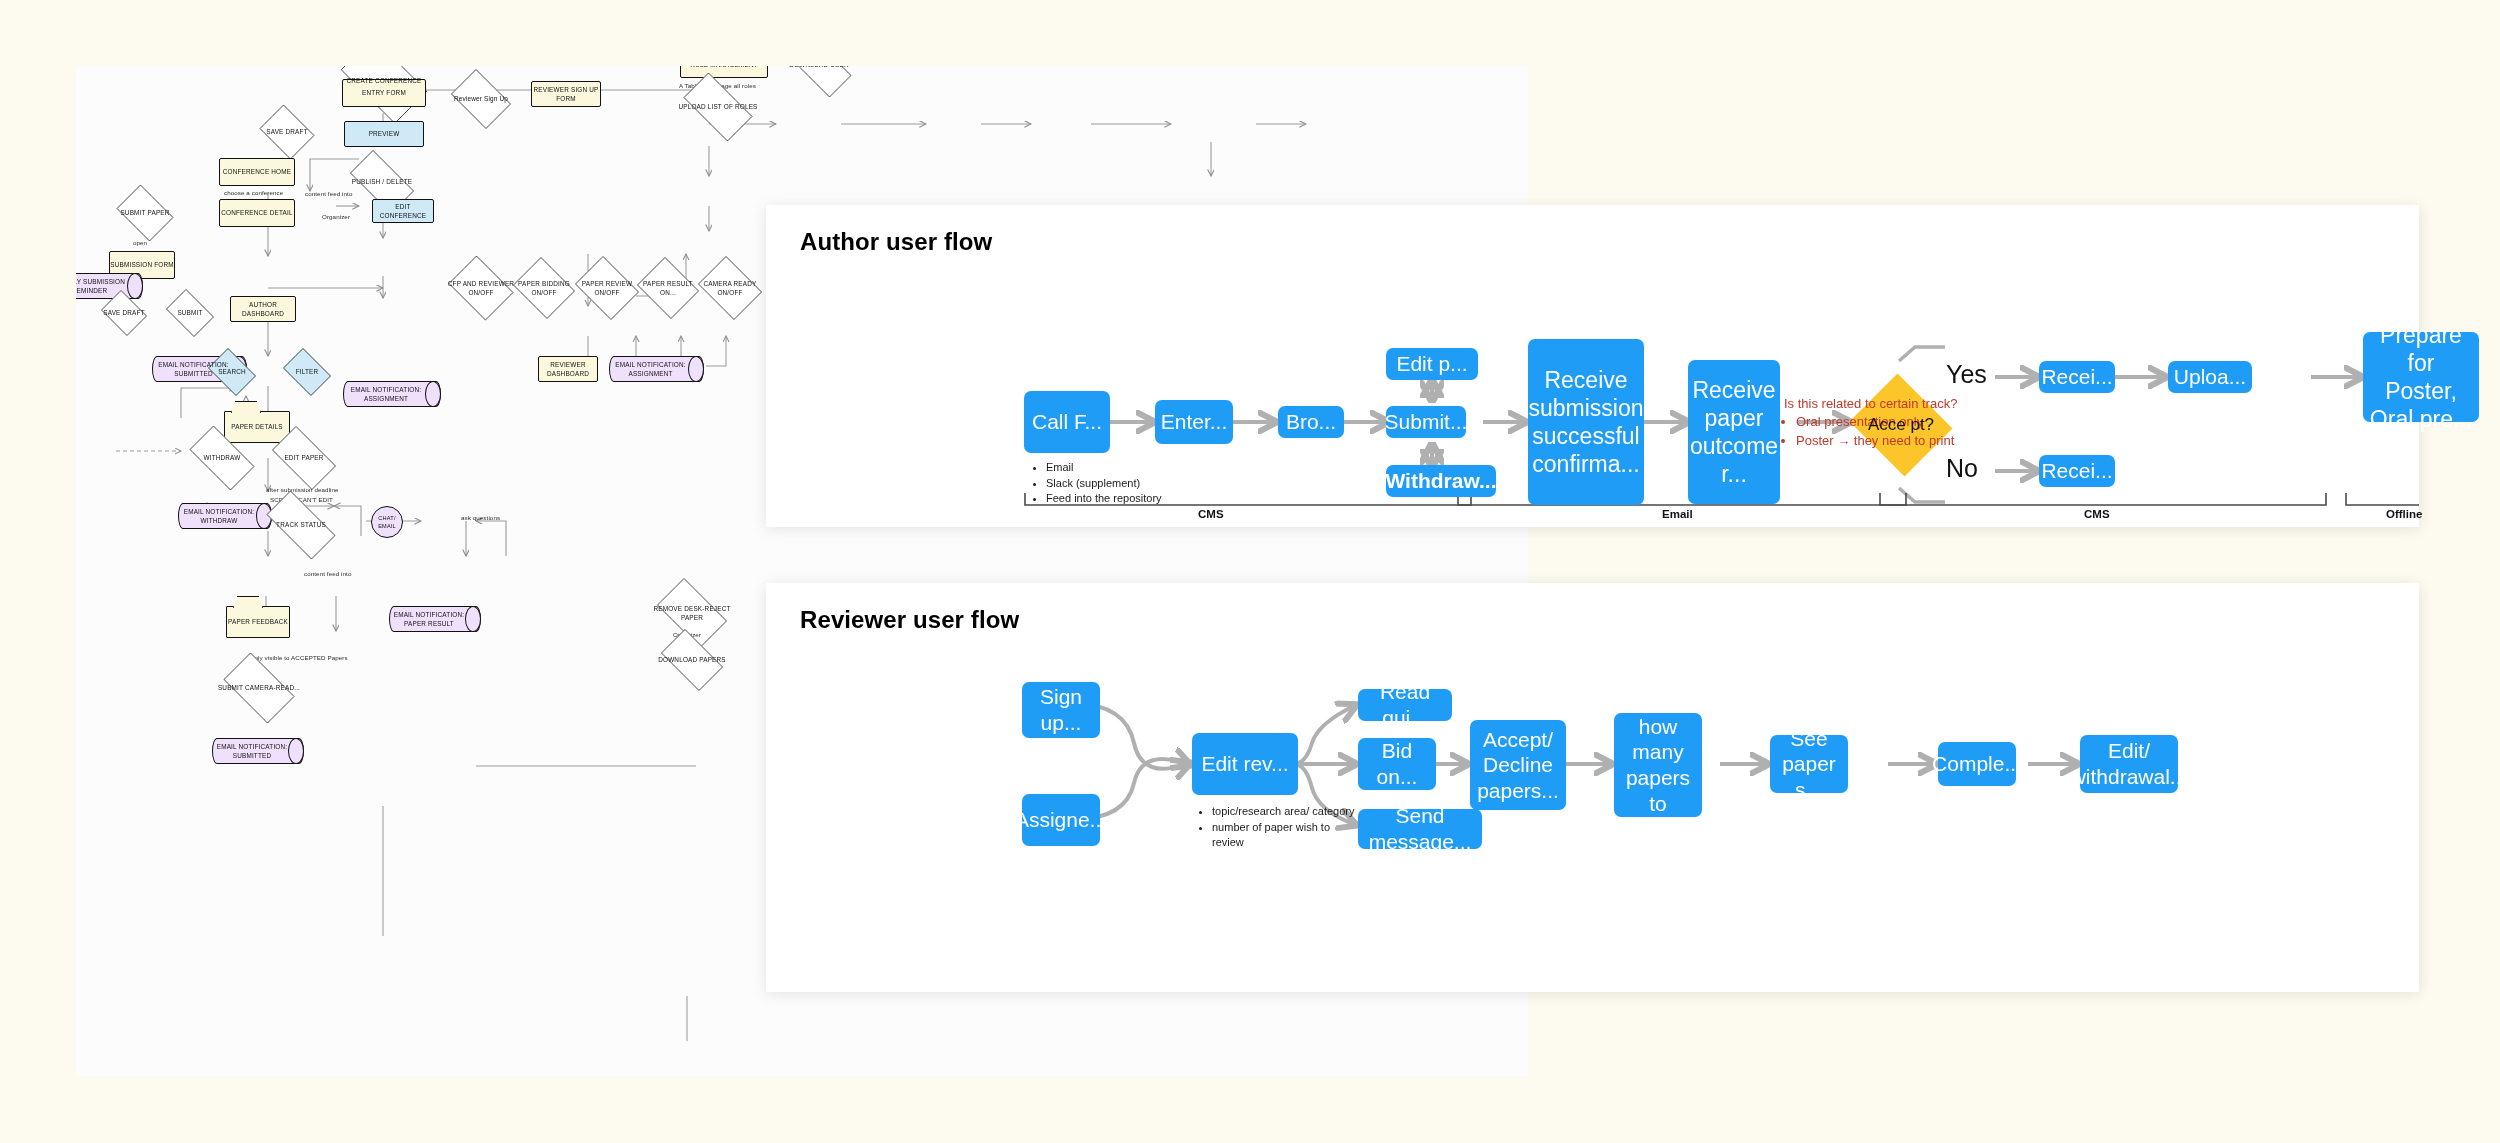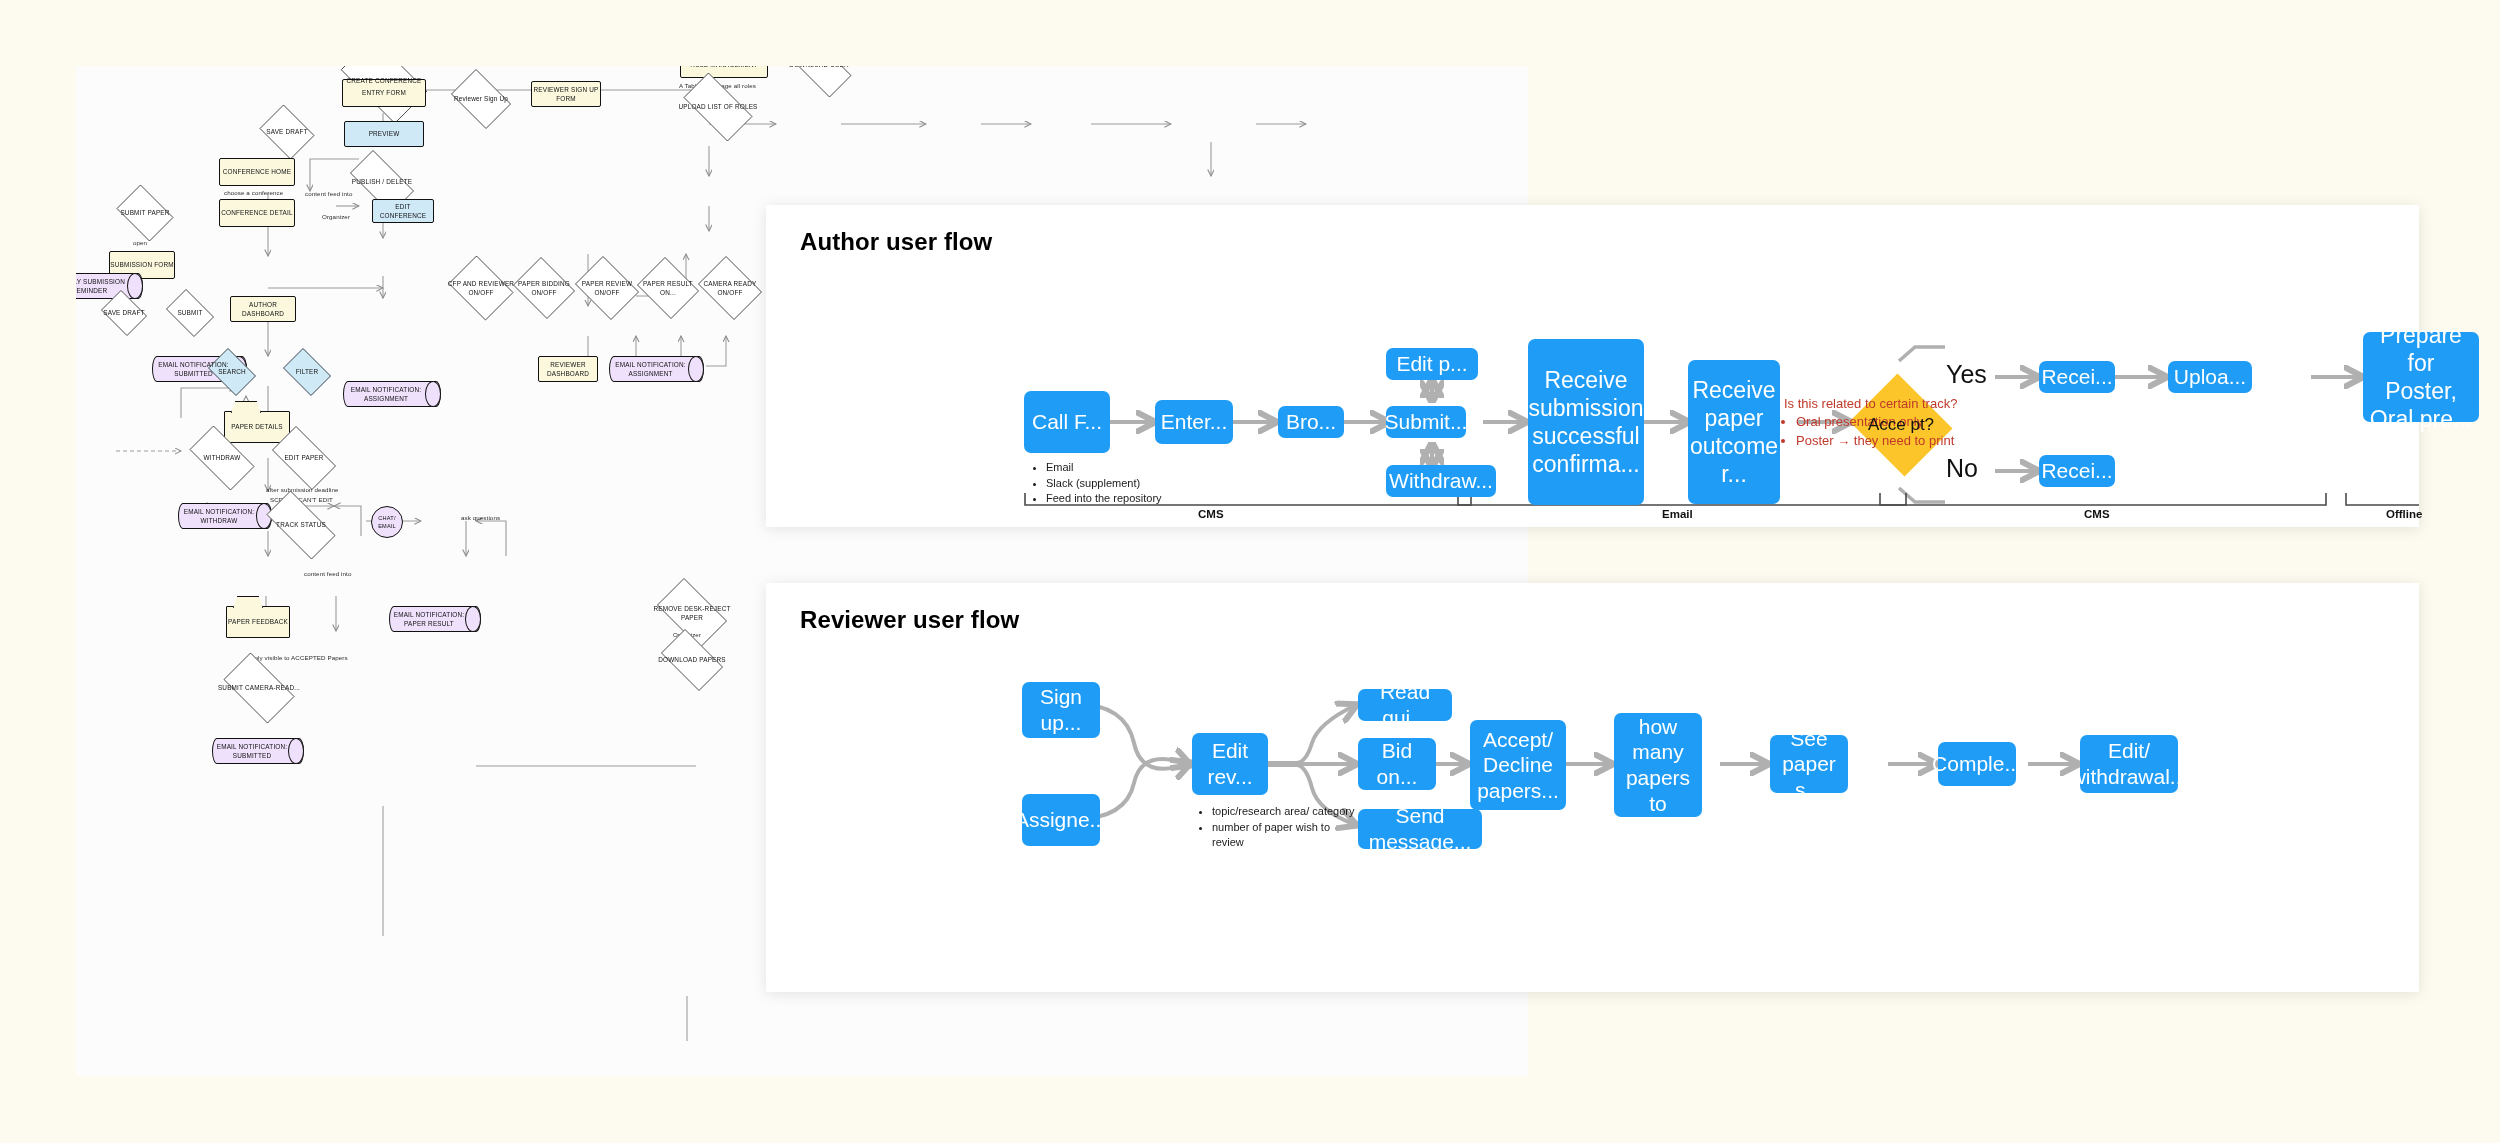--- a/index.html
+++ b/index.html
@@ -408,21 +408,21 @@
     </div>
     <div class="fbox" style="left:512px;top:201px;width:66px;height:32px;">
       <span>Bro...</span>
     </div>
     <div class="fbox" style="left:620px;top:143px;width:92px;height:32px;">
       <span>Edit p...</span>
     </div>
     <div class="fbox" style="left:620px;top:201px;width:80px;height:32px;">
       <span>Submit...</span>
     </div>
-    <div class="fbox" style="left:620px;top:260px;width:110px;height:32px;">
+    <div class="fbox" style="left:620px;top:260px;width:110px;height:32px;font-weight:bold;">
       <span>Withdraw...</span>
     </div>
     <div class="fbox big" style="left:762px;top:134px;width:116px;height:166px;">
       <span>Receive submission successful confirma...</span>
     </div>
     <div class="fbox big" style="left:922px;top:155px;width:92px;height:144px;">
       <span>Receive paper outcome r...</span>
     </div>
 
     <div class="fdiamond" style="left:1080px;top:172px;width:110px;height:96px;">
@@ -475,21 +475,21 @@
         <path d="M1262,181 L1312,181"></path>
       </g>
     </svg>
 
     <div class="fbox" style="left:256px;top:99px;width:78px;height:56px;">
       <span>Sign up...</span>
     </div>
     <div class="fbox" style="left:256px;top:211px;width:78px;height:52px;">
       <span>Assigne...</span>
     </div>
-    <div class="fbox" style="left:426px;top:150px;width:76px;height:62px;">
+    <div class="fbox" style="left:426px;top:150px;width:106px;height:62px;">
       <span>Edit rev...</span>
     </div>
     <ul class="bullets" style="left:434px;top:221px;width:160px;">
       <li>topic/research area/ category</li>
       <li>number of paper wish to review</li>
     </ul>
 
     <div class="fbox" style="left:592px;top:106px;width:94px;height:32px;">
       <span>Read gui...</span>
     </div>

